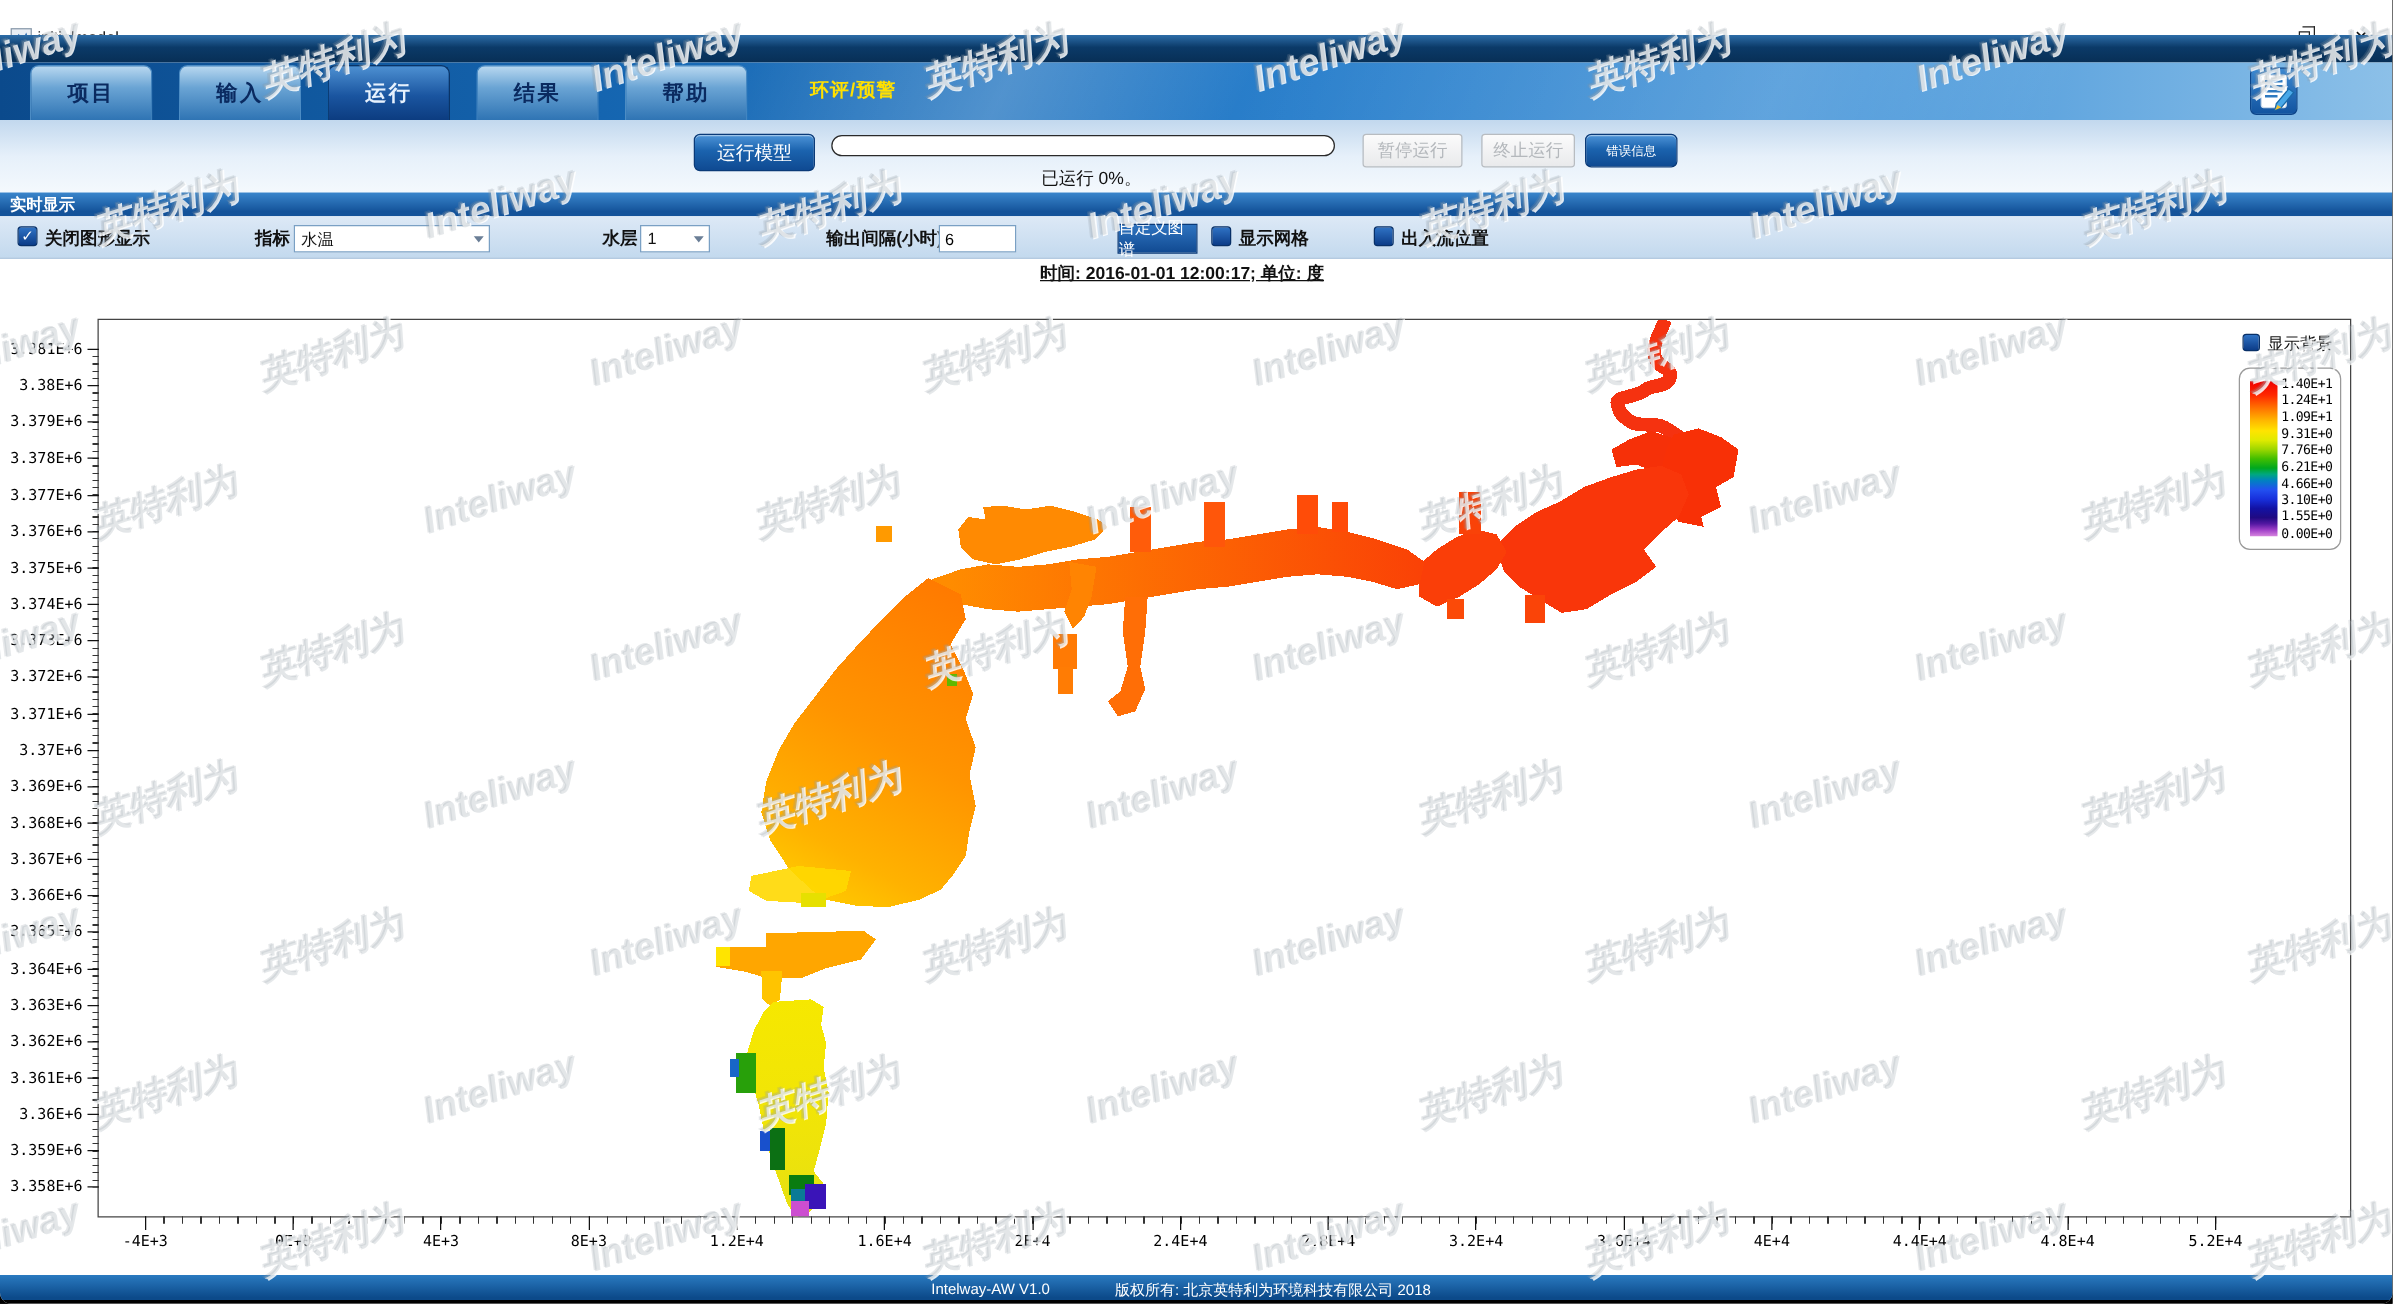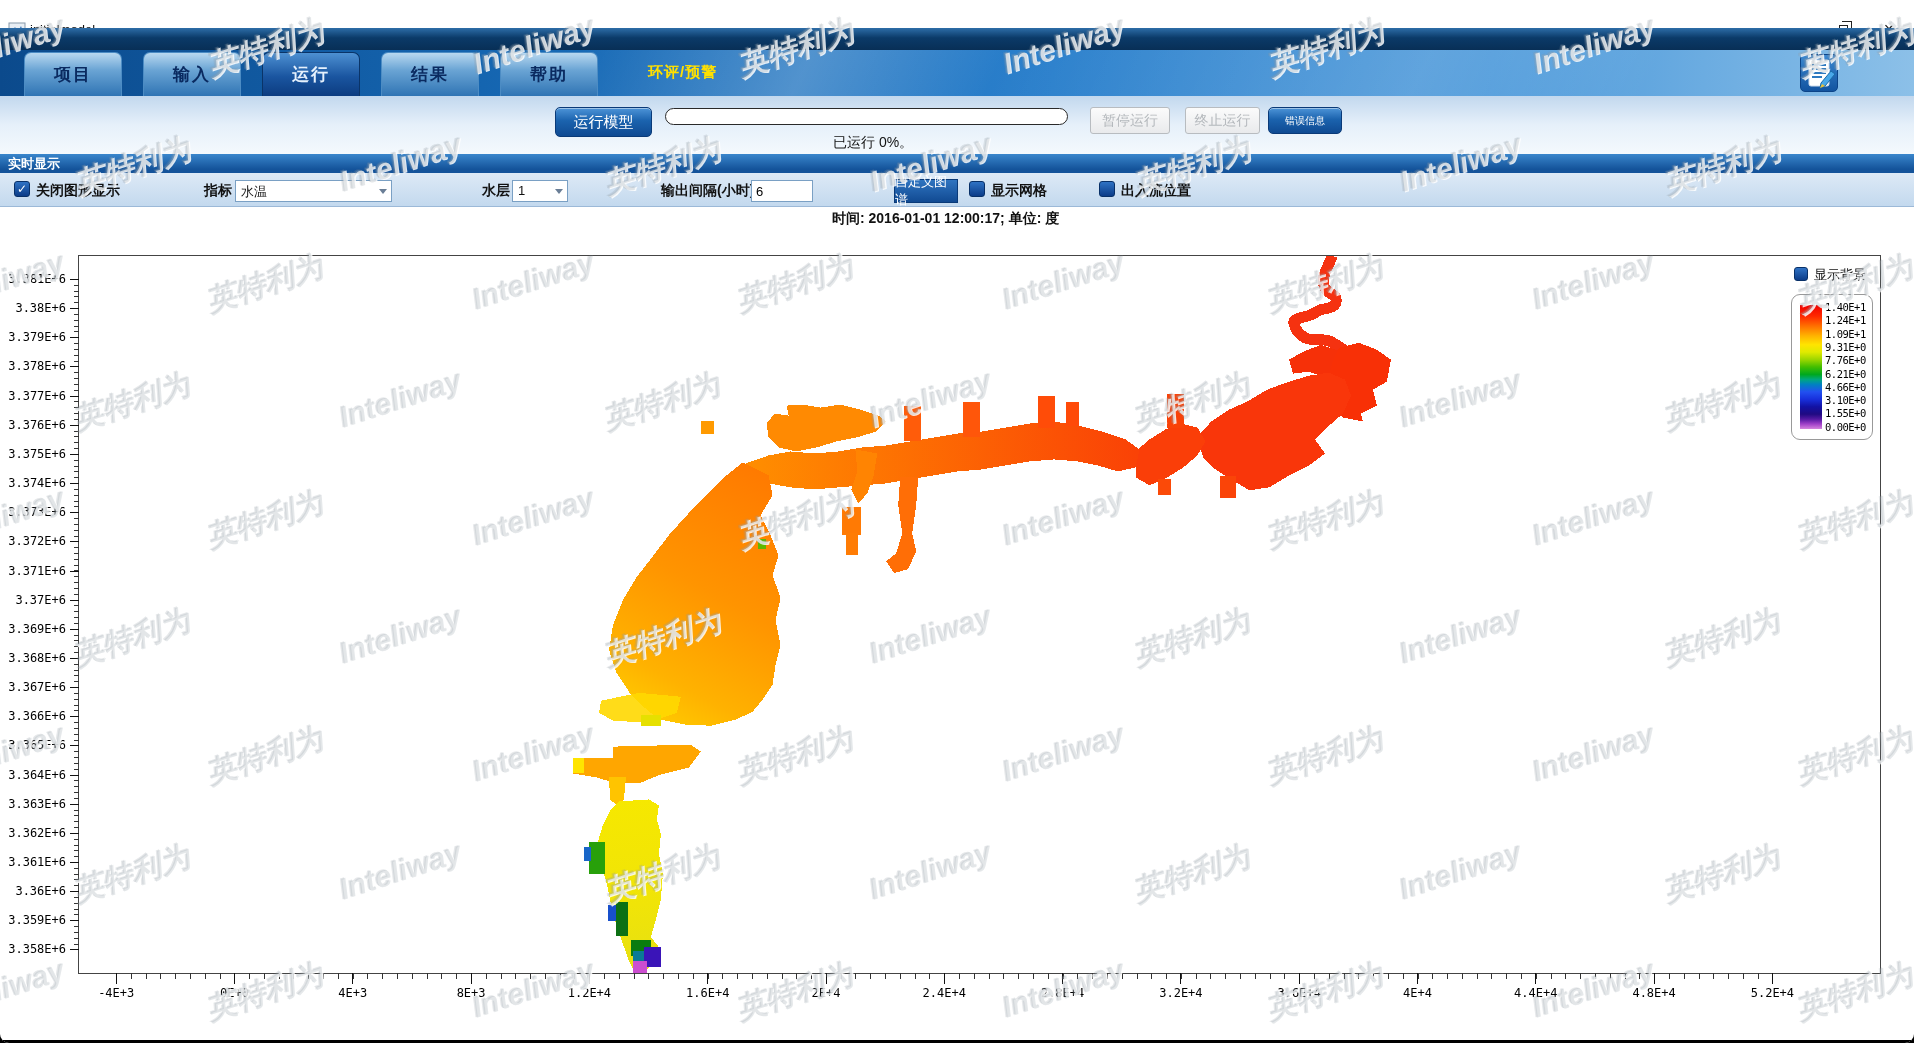--- a/index.html
+++ b/index.html
@@ -65,21 +65,21 @@
   .cb{position:absolute;top:8px;width:16px;height:16px;border-radius:3px;border:1px solid #083068;
     background:linear-gradient(180deg,#2f72c4,#0c3c88);color:#fff;font-size:12px;line-height:14px;text-align:center;cursor:pointer;}
   .dropdown{position:absolute;top:7px;height:22px;background:#fff;border:1px solid #7aa0c4;cursor:pointer;}
   .dropdown .val{position:absolute;left:5px;top:2px;font-size:13px;color:#111;}
   .dropdown .arr{position:absolute;right:4px;top:8px;width:0;height:0;border-left:4px solid transparent;border-right:4px solid transparent;border-top:5px solid #6a7e96;}
   .txt-input{position:absolute;top:7px;height:22px;border:1px solid #7aa0c4;background:#fff;font-size:13px;padding:0 4px;font-family:inherit;}
   .btn-map{position:absolute;left:894px;top:6px;width:64px;height:24px;border:1px solid #0a3a78;
     background:linear-gradient(180deg,#2f74c0,#114a92);color:#fff;font-size:13px;
     display:flex;align-items:center;justify-content:center;cursor:pointer;}
   
-  .time-line{position:absolute;left:832px;top:210px;font-size:14px;font-weight:bold;color:#111;}
+  .time-line{position:absolute;left:832px;top:210px;font-size:14px;font-weight:bold;color:#111;text-decoration:underline;}
   
   .plot{position:absolute;left:78px;top:255px;width:1803px;height:719px;border:1px solid #444;background:#fff;}
   .map-svg{position:absolute;left:0;top:0;width:100%;height:100%;}
   .ytick{position:absolute;left:-9px;width:9px;height:1px;background:#111;top:calc(23px + var(--i)*29.15px);text-align:center;}
   .ytick span{position:absolute;right:13px;top:-7px;font:12px "DejaVu Sans Mono",monospace;color:#000;white-space:nowrap;}
   .yminor{position:absolute;left:-5px;top:23px;width:5px;height:671px;
     background:repeating-linear-gradient(180deg,#333 0 1px,transparent 1px 5.83px);}
   .xtick{position:absolute;top:100%;width:1px;height:11px;background:#111;left:calc(36.7px + var(--i)*118.3px);}
   .xtick span{position:absolute;top:13px;left:50%;transform:translateX(-50%);font:12px "DejaVu Sans Mono",monospace;color:#000;white-space:nowrap;}
   .xminor{position:absolute;top:100%;left:37px;width:1657px;height:6px;
@@ -414,20 +414,24 @@
           <div class="legend-label" style="--i: 4;">7.76E+0</div>
           <div class="legend-label" style="--i: 5;">6.21E+0</div>
           <div class="legend-label" style="--i: 6;">4.66E+0</div>
           <div class="legend-label" style="--i: 7;">3.10E+0</div>
           <div class="legend-label" style="--i: 8;">1.55E+0</div>
           <div class="legend-label" style="--i: 9;">0.00E+0</div>
         </div>
     </div>
   </div>
 
+  <div class="statusbar">
+    <span class="status-left">Intelway-AW  V1.0</span>
+    <span class="status-right">版权所有: 北京英特利为环境科技有限公司  2018</span>
+  </div>
   <div class="bottombar"></div>
 
   <div class="wm-layer" id="watermarks">
       <span class="wm" style="left: -60px; top: 28px;">Inteliway</span>
       <span class="wm" style="left: 205px; top: 28px;">英特利为</span>
       <span class="wm" style="left: 470px; top: 28px;">Inteliway</span>
       <span class="wm" style="left: 735px; top: 28px;">英特利为</span>
       <span class="wm" style="left: 1000px; top: 28px;">Inteliway</span>
       <span class="wm" style="left: 1265px; top: 28px;">英特利为</span>
       <span class="wm" style="left: 1530px; top: 28px;">Inteliway</span>

